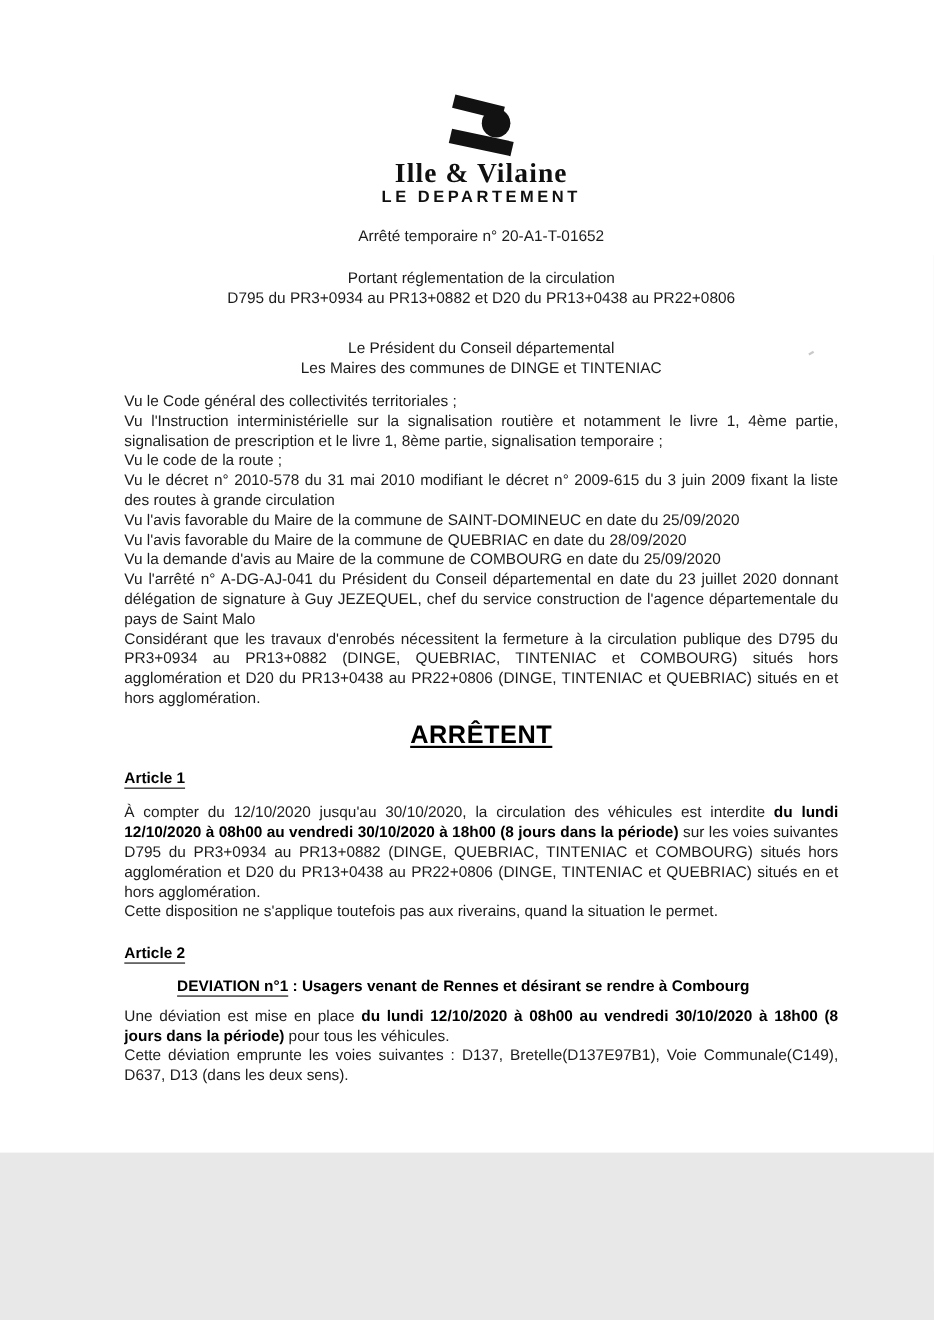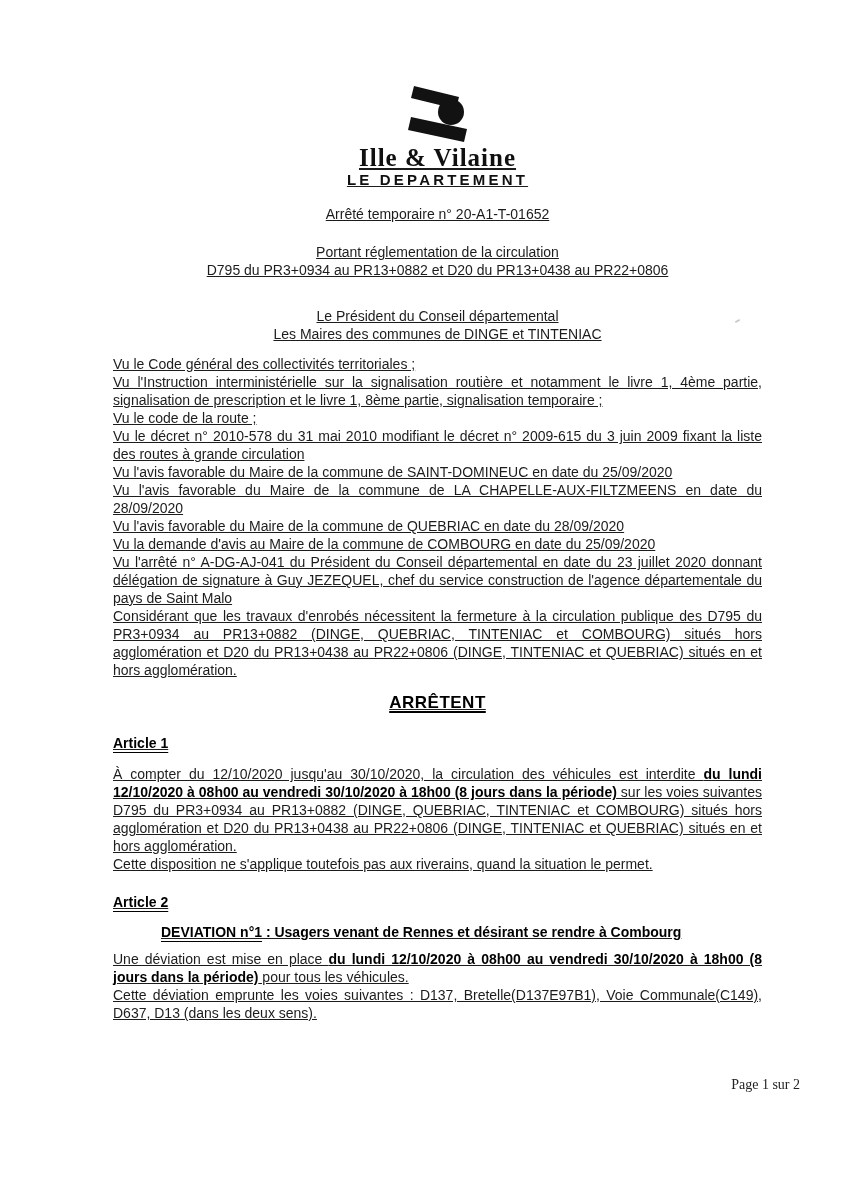--- a/index.html
+++ b/index.html
@@ -1,25 +1,24 @@
 <!DOCTYPE html>
 <html><head>
 <meta charset="utf-8">
 <style>
   html,body { margin:0; padding:0; background:#e8e8e8; }
   .page {
     position:relative;
-    width:849px; height:1200px;
+    width:849px; height:1048px;
     margin:0 auto;
     background:#ffffff;
     font-family:"Liberation Sans", sans-serif;
     font-size:14px; line-height:18px;
     color:#1c1c1c;
     overflow:hidden;
-    text-decoration:underline;
   }
   .content { padding:85px 87px 0 113px; }
 
   
   .logo-mark { display:block; margin:0 auto; }
   .logo-title {
     text-align:center;
     font-family:"Liberation Serif", serif;
     font-size:25px; line-height:26px; font-weight:700;
     letter-spacing:1px; margin-top:2px; color:#101010;
@@ -31,21 +30,21 @@
   }
 
   .center { text-align:center; }
   .arrete-no { margin-top:20px; }
   .subject-block { margin-top:20px; }
   .authority-block { margin-top:28px; }
 
   .preamble { margin-top:12px; }
   .vu { margin:0; text-align:justify; }
 
-  .decision { margin-top:13px; text-align:center; font-size:17px; line-height:22px; font-weight:700; color:#000; }
+  .decision { margin-top:13px; text-align:center; font-size:23px; line-height:22px; font-weight:700; color:#000; }
   .decision .u { text-decoration:underline; text-underline-offset:3px; text-decoration-thickness:2px; letter-spacing:0.5px; }
 
   .article-title { margin-top:20px; font-weight:700; color:#000; }
   .article-title .u { text-decoration:underline; text-underline-offset:4px; }
 
   .para { margin:13px 0 0 0; text-align:justify; }
   .para-follow { margin:0; text-align:justify; }
   .para b { color:#000; }
 
   .deviation-heading { margin-top:12px; font-weight:700; color:#000; }
@@ -91,21 +90,20 @@
       <div class="center">Le Président du Conseil départemental</div>
       <div class="center">Les Maires des communes de DINGE et TINTENIAC</div>
     </div>
 
     <div class="preamble">
       <p class="vu">Vu le Code général des collectivités territoriales ;</p>
       <p class="vu">Vu l'Instruction interministérielle sur la signalisation routière et notamment le livre 1, 4ème partie, signalisation de prescription et le livre 1, 8ème partie, signalisation temporaire ;</p>
       <p class="vu">Vu le code de la route ;</p>
       <p class="vu">Vu le décret n° 2010-578 du 31 mai 2010 modifiant le décret n° 2009-615 du 3 juin 2009 fixant la liste des routes à grande circulation</p>
       <p class="vu">Vu l'avis favorable du Maire de la commune de SAINT-DOMINEUC en date du 25/09/2020</p>
-      <p class="vu">Vu l'avis favorable du Maire de la commune de LA CHAPELLE-AUX-FILTZMEENS en date du 28/09/2020</p>
       <p class="vu">Vu l'avis favorable du Maire de la commune de QUEBRIAC en date du 28/09/2020</p>
       <p class="vu">Vu la demande d'avis au Maire de la commune de COMBOURG en date du 25/09/2020</p>
       <p class="vu">Vu l'arrêté n° A-DG-AJ-041 du Président du Conseil départemental en date du 23 juillet 2020 donnant délégation de signature à Guy JEZEQUEL, chef du service construction de l'agence départementale du pays de Saint Malo</p>
       <p class="vu">Considérant que les travaux d'enrobés nécessitent la fermeture à la circulation publique des D795 du PR3+0934 au PR13+0882 (DINGE, QUEBRIAC, TINTENIAC et COMBOURG) situés hors agglomération et D20 du PR13+0438 au PR22+0806 (DINGE, TINTENIAC et QUEBRIAC) situés en et hors agglomération.</p>
     </div>
 
     <div class="decision">
       <span class="u">ARRÊTENT</span>
     </div>
 

